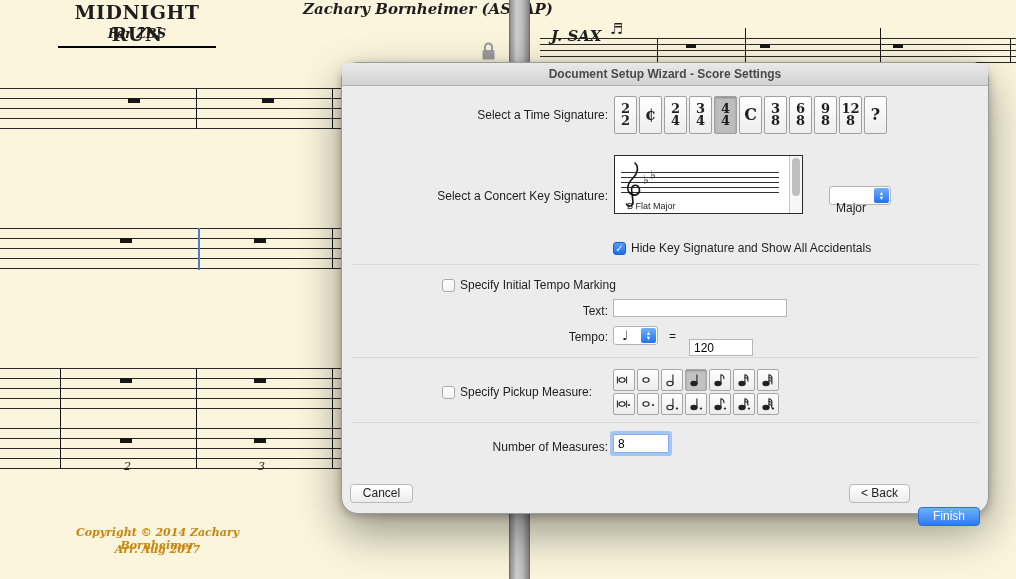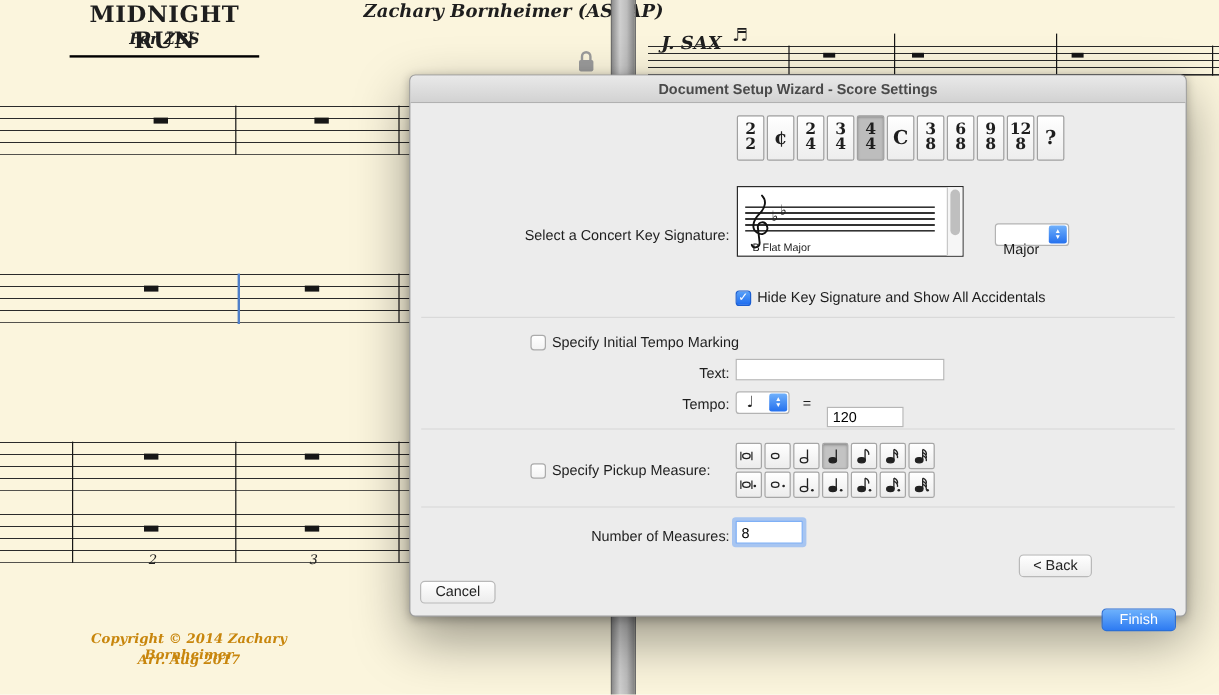--- a/index.html
+++ b/index.html
@@ -28,21 +28,21 @@
   .divider{position:absolute;left:509px;top:0;width:21px;height:579px;box-sizing:border-box;
     background:linear-gradient(to right,#8e8e8e,#cfcfcf 35%,#bdbdbd 65%,#838383);
     border-left:1px solid #6f6f6f;border-right:1px solid #6f6f6f;}
   .instrument{position:absolute;left:551px;top:27px;font-family:"DejaVu Serif",serif;
     font-weight:bold;font-style:italic;font-size:15px;}
   .grace{position:absolute;left:610px;top:20px;font-size:15px;font-family:"DejaVu Sans",sans-serif;}
   .lock{position:absolute;left:480px;top:41px;}
 
   
   .dialog{position:absolute;left:341px;top:62px;width:646px;height:450px;background:#ececec;
-    border:1px solid #9b9b9b;border-radius:5px;z-index:10;
+    border:1px solid #9b9b9b;border-radius:17px;z-index:10;
     box-shadow:0 18px 45px rgba(0,0,0,.4),0 2px 8px rgba(0,0,0,.25);}
   .titlebar{position:absolute;left:0;top:0;right:0;height:22px;border-radius:5px 5px 0 0;
     background:linear-gradient(#e9e9e9,#d2d2d2);border-bottom:1px solid #b1b1b1;
     text-align:center;font-size:12px;font-weight:bold;color:#4a4a4a;line-height:22px;}
   .rlabel{position:absolute;left:0;width:266px;text-align:right;font-size:12px;}
 
   .tsrow{position:absolute;left:272px;top:33px;display:flex;gap:2px;}
   .tsbtn{width:21px;height:36px;border:1px solid #a0a0a0;border-radius:2px;box-sizing:content-box;
     background:linear-gradient(#ffffff,#ededed);display:flex;flex-direction:column;
     align-items:center;justify-content:center;font-family:"DejaVu Serif",serif;font-weight:bold;}
@@ -143,20 +143,21 @@
   <div class="barline" style="left:745px;top:28px;height:35px"></div>
   <div class="barline" style="left:880px;top:28px;height:35px"></div>
   <div class="barline" style="left:1010px;top:38px;height:25px"></div>
   <div class="wrest small" style="left:686px;top:44px"></div>
   <div class="wrest small" style="left:760px;top:44px"></div>
   <div class="wrest small" style="left:893px;top:44px"></div>
 
   <div class="dialog">
     <div class="titlebar">Document Setup Wizard - Score Settings</div>
 
+    <div class="rlabel" style="top:45px">Select a Time Signature:</div>
     <div class="tsrow">
         <div class="tsbtn">
           <span class="tsn">2</span>
           <span class="tsn">2</span>
         </div>
         <div class="tsbtn">
           <span class="tssym">¢</span>
         </div>
         <div class="tsbtn">
           <span class="tsn">2</span>
@@ -351,16 +352,16 @@
           </svg>
         </div>
       </div>
 
     <div class="rule" style="top:359px"></div>
 
     <div class="rlabel" style="top:377px">Number of Measures:</div>
     <input class="tf focus" style="left: 271px; top: 371px; width: 56px; height: 19px;" value="8">
 
     <button class="btn" style="left:8px;top:421px;width:63px">Cancel</button>
-    <button class="btn" style="left:507px;top:399px;width:61px">&lt; Back</button>
+    <button class="btn" style="left:507px;top:421px;width:61px">&lt; Back</button>
     <button class="btn primary" style="left:576px;top:421px;width:62px">Finish</button>
   </div>
 </div>
 
 </body></html>

